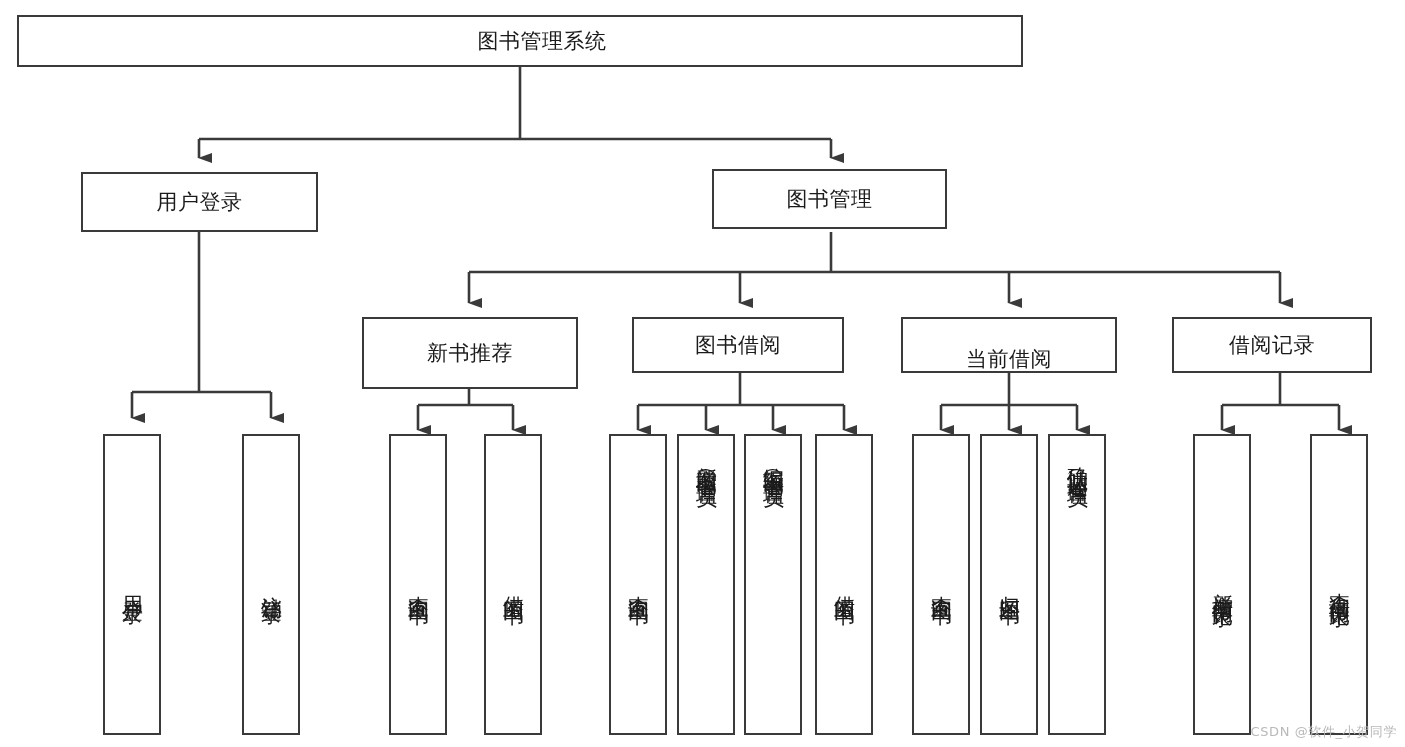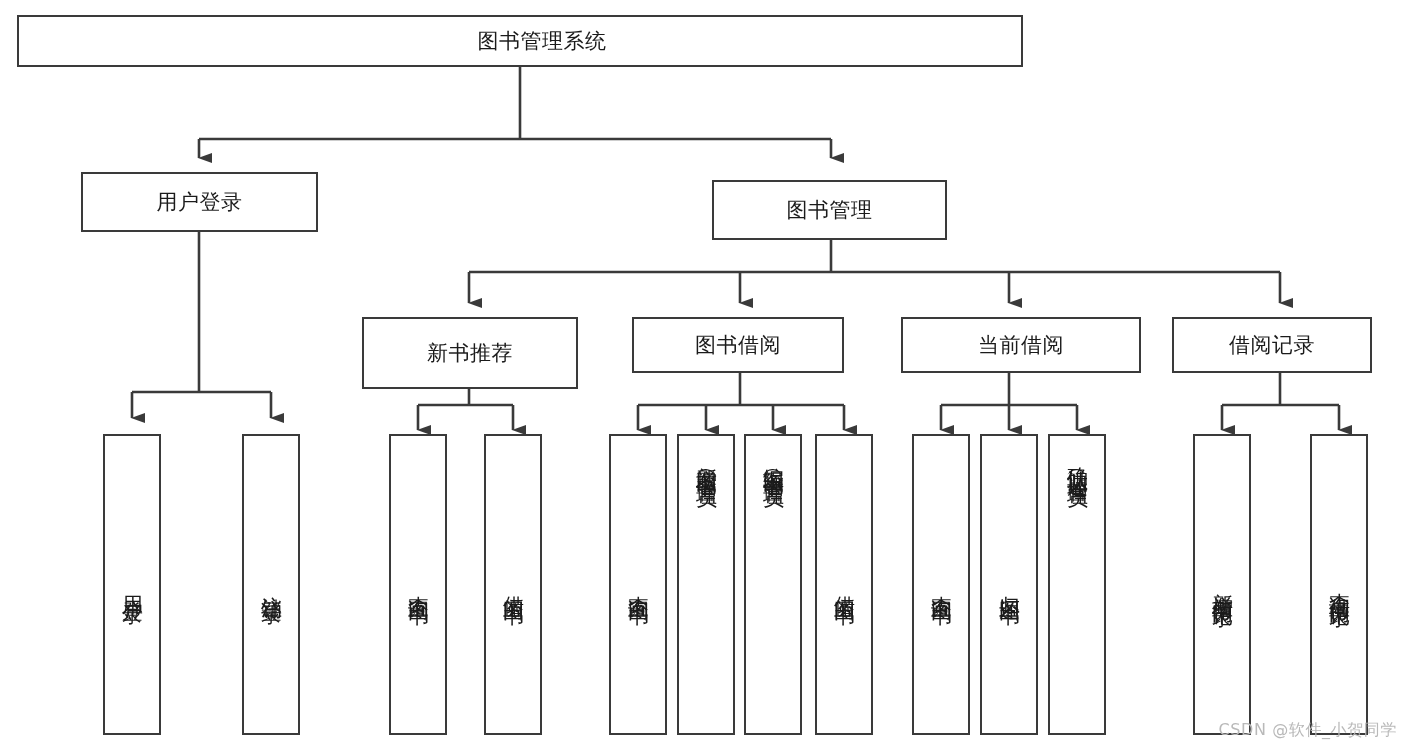--- a/index.html
+++ b/index.html
@@ -60,21 +60,21 @@
   }
   .node-box.vertical.centered {
     align-items: center;
     padding-top: 0;
   }
   #watermark {
     position: absolute;
     right: 8px;
     bottom: 6px;
     color: #b9b9b9;
-    font-size: 16px;
+    font-size: 13px;
     letter-spacing: 0.6px;
     white-space: nowrap;
     user-select: none;
   }
 </style>
 </head>
 <body>
 
 <div id="diagram-root">
 
@@ -131,33 +131,33 @@
   </svg>
 
   <div class="node-box horizontal" style="left:17px; top:15px; width:1006px; height:52px;padding-left:44px;">
     <span class="node-label">图书管理系统</span>
   </div>
 
   <div class="node-box horizontal" style="left:81px; top:172px; width:237px; height:60px;">
     <span class="node-label">用户登录</span>
   </div>
 
-  <div class="node-box horizontal" style="left:712px; top:180px; width:235px; height:60px;text-align:right;">
+  <div class="node-box horizontal" style="left:712px; top:169px; width:235px; height:60px;text-align:right;">
     <span class="node-label">图书管理</span>
   </div>
 
   <div class="node-box horizontal" style="left:362px; top:317px; width:216px; height:72px;">
     <span class="node-label">新书推荐</span>
   </div>
 
   <div class="node-box horizontal" style="left:632px; top:317px; width:212px; height:56px;">
     <span class="node-label">图书借阅</span>
   </div>
 
-  <div class="node-box horizontal" style="left:901px; top:317px; width:240px; height:56px;">
+  <div class="node-box horizontal" style="left:901px; top:317px; width:216px; height:56px;align-items:flex-end;">
     <span class="node-label">当前借阅</span>
   </div>
 
   <div class="node-box horizontal" style="left:1172px; top:317px; width:200px; height:56px;">
     <span class="node-label">借阅记录</span>
   </div>
 
   <div class="node-box vertical centered" style="left:103px; top:434px; width:58px; height:301px;">
     <span class="node-label">用户登录</span>
   </div>

